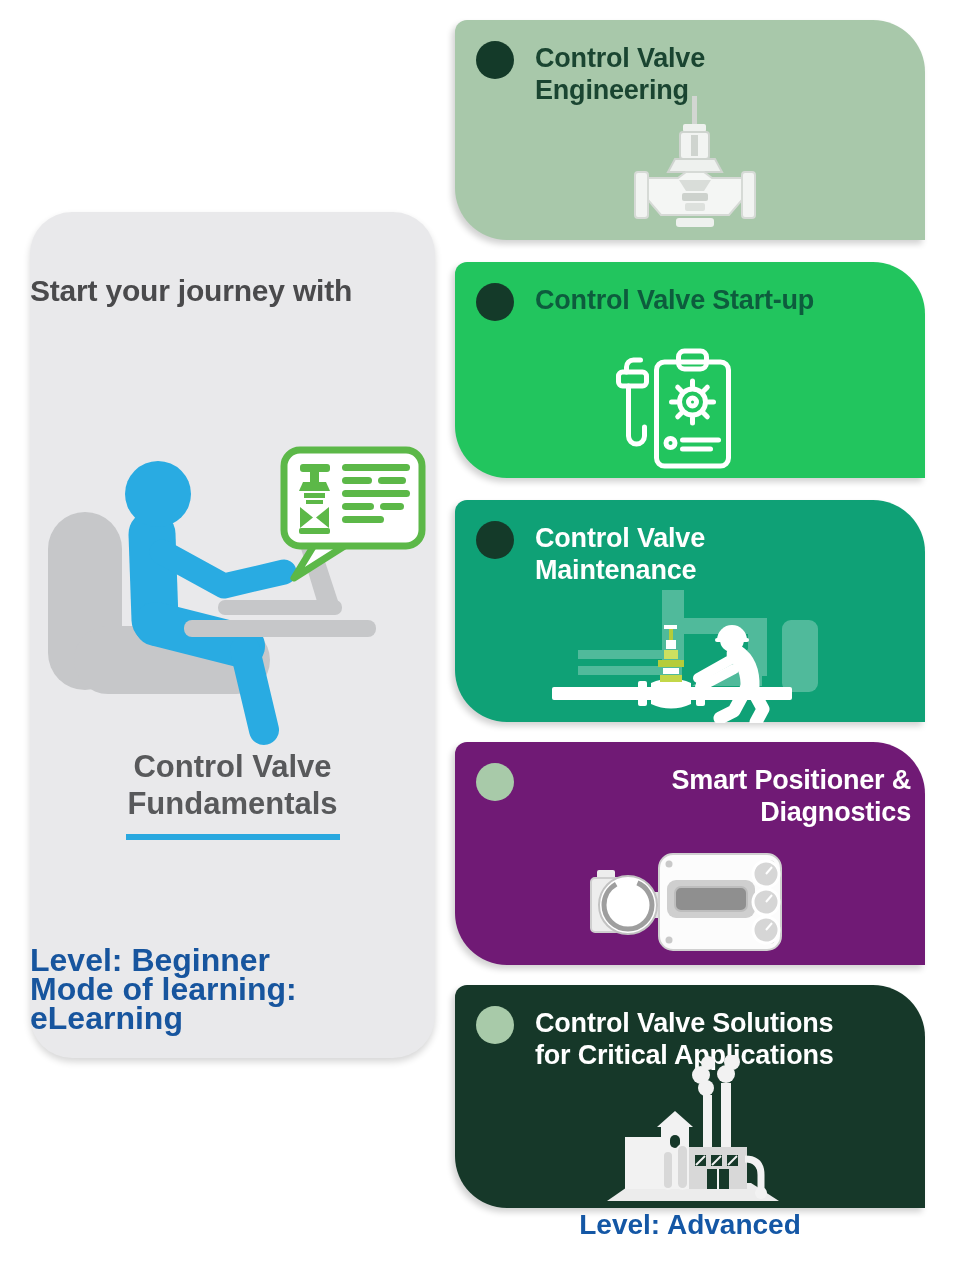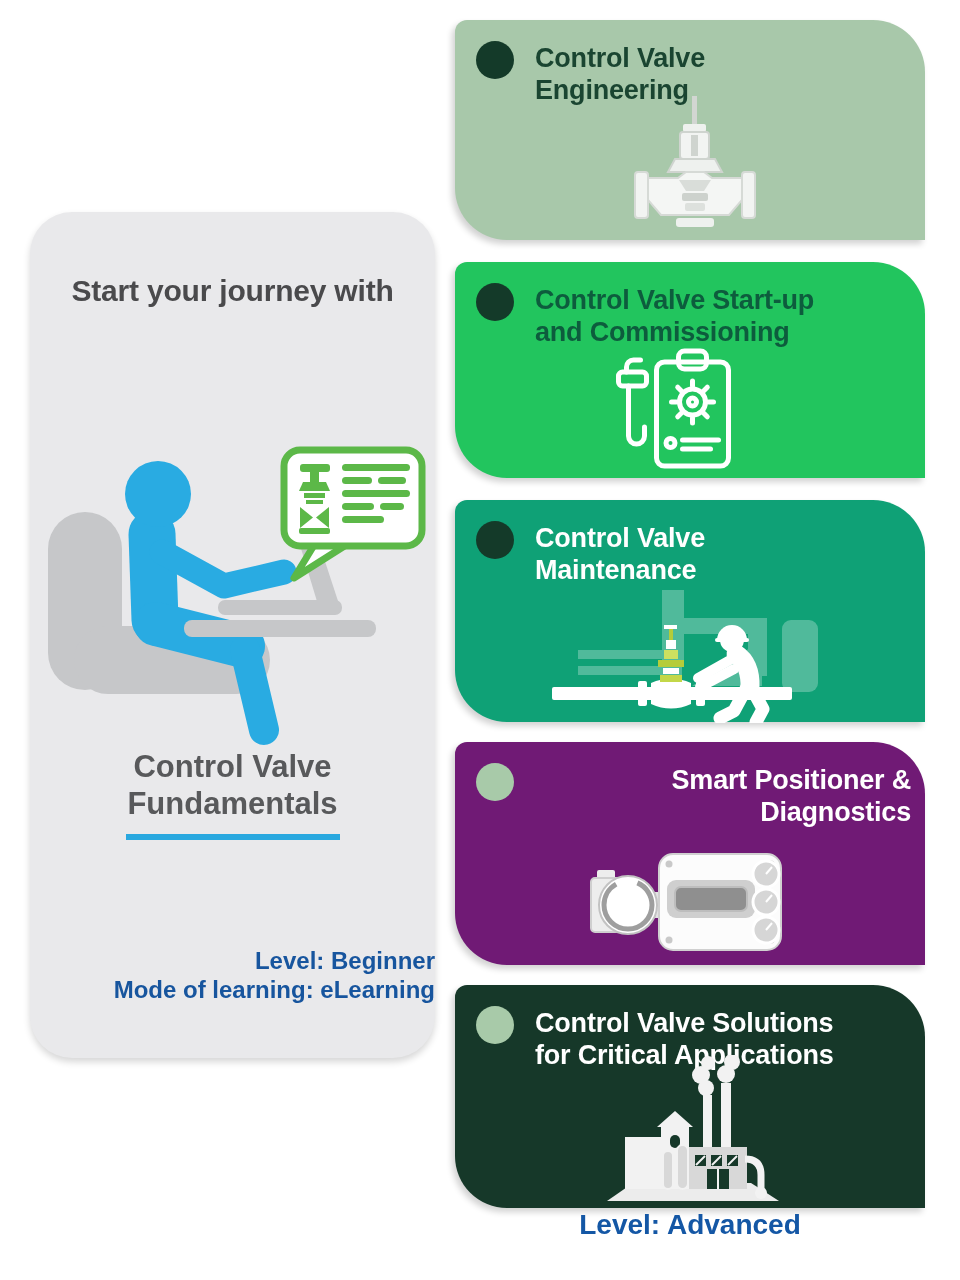--- a/index.html
+++ b/index.html
@@ -4,28 +4,28 @@
 <style>
   html,body{margin:0;padding:0;background:#ffffff;}
   body{width:960px;height:1280px;position:relative;overflow:hidden;
        font-family:"Liberation Sans","DejaVu Sans",sans-serif;}
   .canvas{position:absolute;inset:0;}
 
   
   .intro-card{position:absolute;left:30px;top:212px;width:405px;height:846px;
     border-radius:42px;box-shadow:0 4px 7px rgba(0,0,0,.16);}
   .intro-heading{position:absolute;left:0;top:62px;width:100%;margin:0;
-    text-align:center;font-size:30px;font-weight:bold;white-space:nowrap;letter-spacing:-.2px;}
+    text-align:left;font-size:30px;font-weight:bold;white-space:nowrap;letter-spacing:-.2px;}
   .illustration{position:absolute;left:8px;top:222px;width:390px;height:320px;}
   .intro-title{position:absolute;left:0;top:536px;width:100%;margin:0;text-align:center;
     font-size:31px;font-weight:bold;line-height:37px;}
   .intro-title span{display:block;}
   .title-underline{position:absolute;left:96px;top:622px;width:214px;height:6px;}
-  .intro-meta{position:absolute;left:0;top:734px;width:100%;margin:0;text-align:right;
-    font-size:24px;font-weight:bold;line-height:29px;}
+  .intro-meta{position:absolute;left:0;top:734px;width:100%;margin:0;text-align:left;
+    font-size:32px;font-weight:bold;line-height:29px;}
   .intro-meta span{display:block;}
 
   
   .course-card{position:absolute;left:455px;width:470px;
     border-radius:12px 52px 0 52px;box-shadow:-3px 4px 6px rgba(0,0,0,.18);}
   .c1{top:20px;height:220px;}
   .c2{top:262px;height:216px;}
   .c3{top:500px;height:222px;}
   .c4{top:742px;height:223px;}
   .c5{top:985px;height:223px;}
@@ -137,21 +137,20 @@
         <rect x="60" y="107" width="20" height="8" rx="2" fill="#dde1dd"></rect>
         <rect x="51" y="122" width="38" height="9" rx="3" fill="#eef1ee"></rect>
       </svg>
     </div>
   </section>
 
   <section class="course-card c2" style="background-color: #22c55e;">
     <span class="bullet" style="background-color: rgb(20, 58, 41);"></span>
     <h3 class="course-title" style="color: rgb(13, 92, 61);">
       <span>Control Valve Start-up</span>
-      <span>and Commissioning</span>
     </h3>
     <div class="icon i2">
       <svg viewBox="0 0 135 130" xmlns="http://www.w3.org/2000/svg" fill="none" stroke="#ffffff" stroke-width="5" stroke-linecap="round" stroke-linejoin="round">
         <path d="M22 26 v-5 a7 7 0 0 1 7 -7 h7"></path>
         <rect x="14" y="26" width="28" height="14" rx="4"></rect>
         <path d="M24 40 v50 a8 8 0 0 0 16 0 v-9"></path>
         <rect x="52" y="16" width="72" height="104" rx="8"></rect>
         <rect x="74" y="5" width="28" height="18" rx="6"></rect>
         <circle cx="88" cy="56" r="13"></circle>
         <circle cx="88" cy="56" r="4"></circle>

